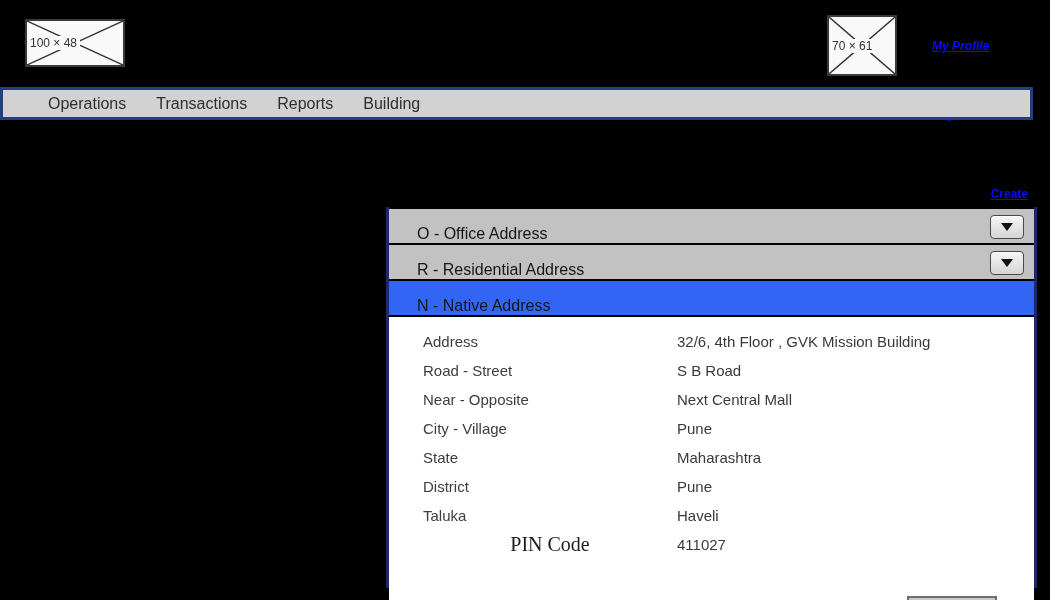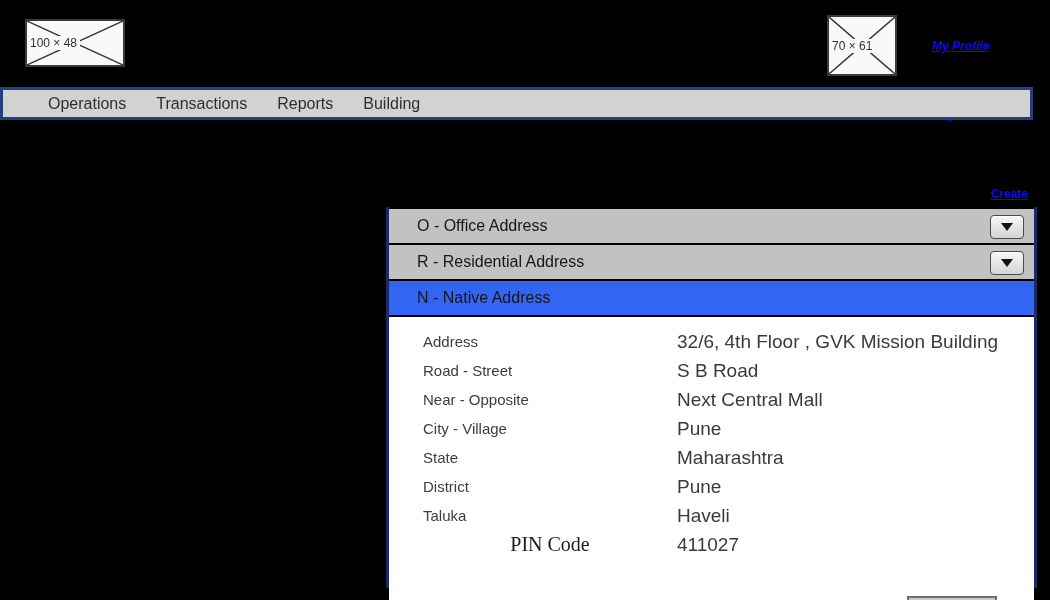--- a/index.html
+++ b/index.html
@@ -39,21 +39,21 @@
     color:#0a0aff;text-decoration:underline;cursor:pointer;
   }
   
   .panel{
     position:absolute;left:386px;top:207px;width:651px;height:381px;
     box-sizing:border-box;background:#000;
     border-left:3px solid #1b2a6b;border-right:3px solid #1b2a6b;border-bottom:3px solid #1b2a6b;
   }
   .acc-header{
     position:relative;height:34px;background:#c2c2c2;border-top:2px solid #000;
-    display:flex;align-items:center;padding-left:28px;box-sizing:content-box;
+    display:flex;align-items:flex-end;padding-left:28px;box-sizing:content-box;
     cursor:pointer;
   }
   .acc-header.active{background:#3365f4;}
   .acc-title{font-size:16px;color:#161616;}
   .acc-btn{
     position:absolute;right:10px;top:6px;width:32px;height:22px;
     background:linear-gradient(#f7f7f7,#d4d4d4);
     border:1px solid #4a4a4a;border-radius:4px;
     display:flex;align-items:center;justify-content:center;cursor:pointer;
     box-shadow:inset 0 1px 0 #fff;
@@ -61,21 +61,21 @@
   .tri-down{
     width:0;height:0;border-left:6px solid transparent;border-right:6px solid transparent;
     border-top:8px solid #111;
   }
   .panel-body{
     position:relative;background:#fff;border-top:2px solid #000;
     height:318px;padding:10px 0 0 34px;box-sizing:border-box;
   }
   .field-row{display:flex;align-items:center;height:29px;}
   .field-label{flex:0 0 254px;font-size:15px;color:#3d3d3d;}
-  .field-value{font-size:19px;color:#3a3a3a;}
+  .field-value{font-size:15px;color:#3a3a3a;}
   .field-row:nth-of-type(8) .field-label{
     font-family:"Liberation Serif", serif;font-size:20px;color:#1c1c1c;text-align:center;
   }
   .edit-btn{
     position:absolute;right:37px;bottom:13px;width:90px;height:24px;
     background:#cbcbcb;border:2px solid #6e6e6e;box-sizing:border-box;
     display:flex;align-items:center;justify-content:center;
     font-size:19px;color:#222;cursor:pointer;
   }
 </style>

